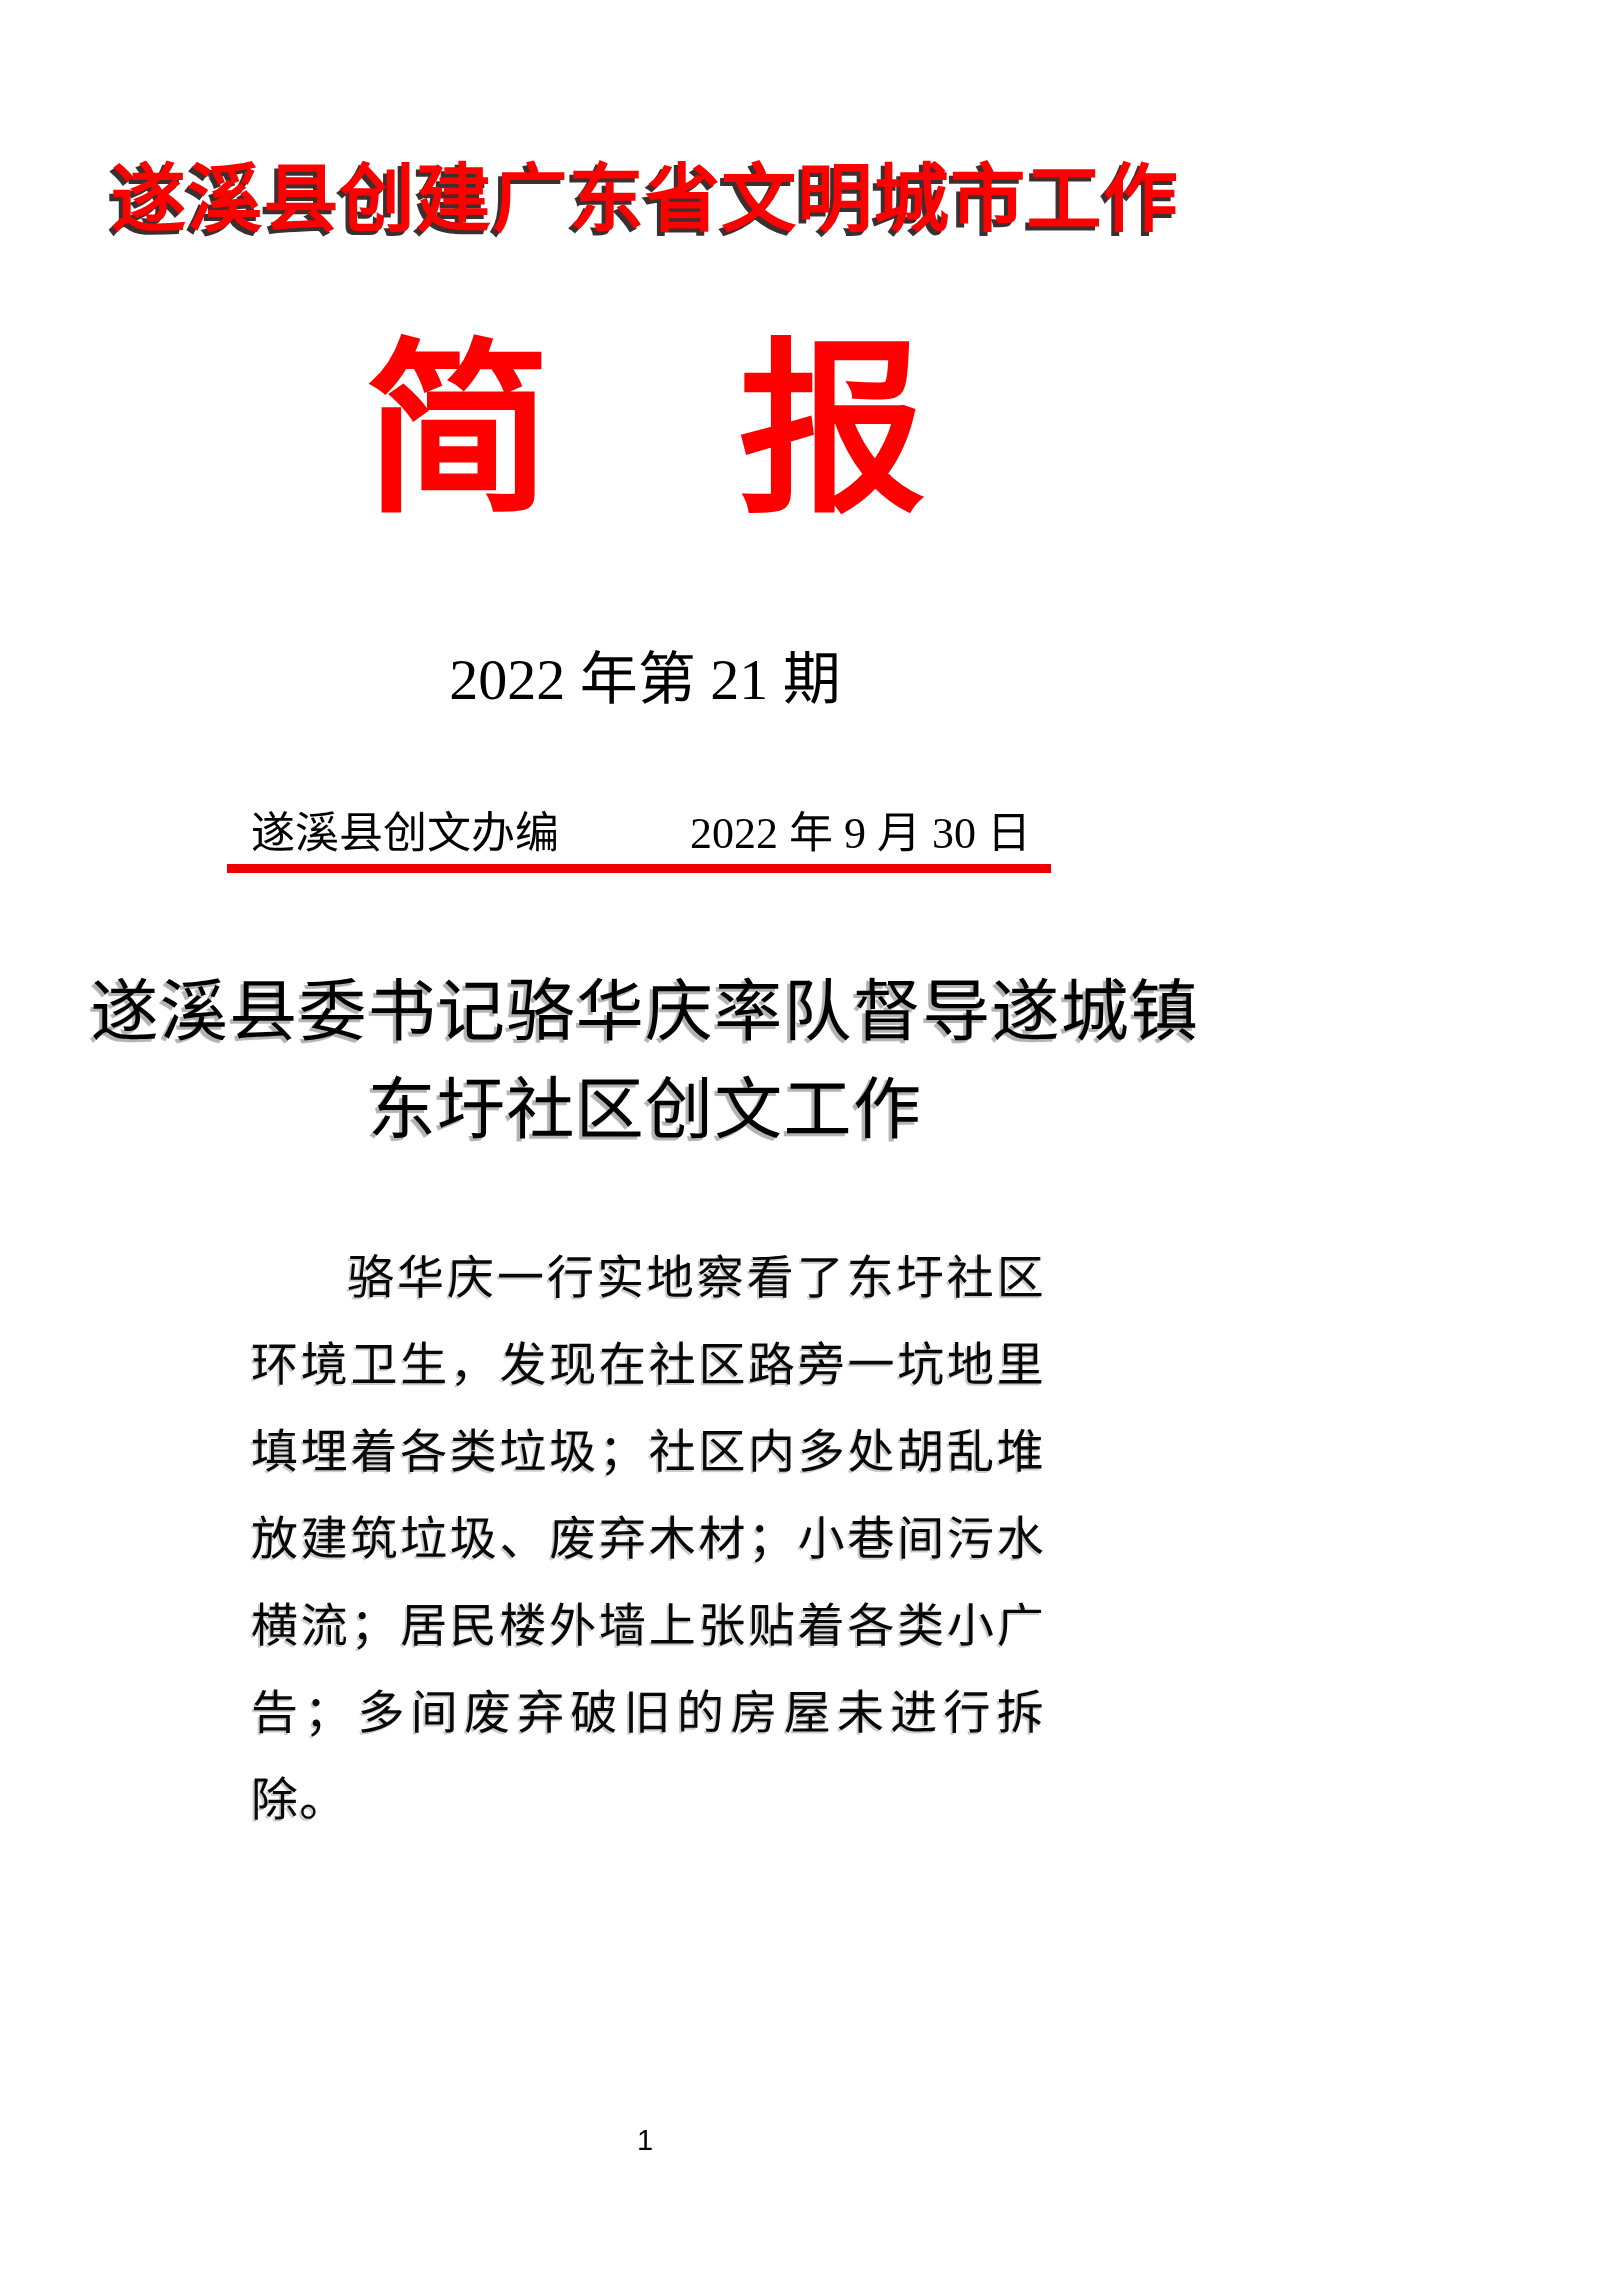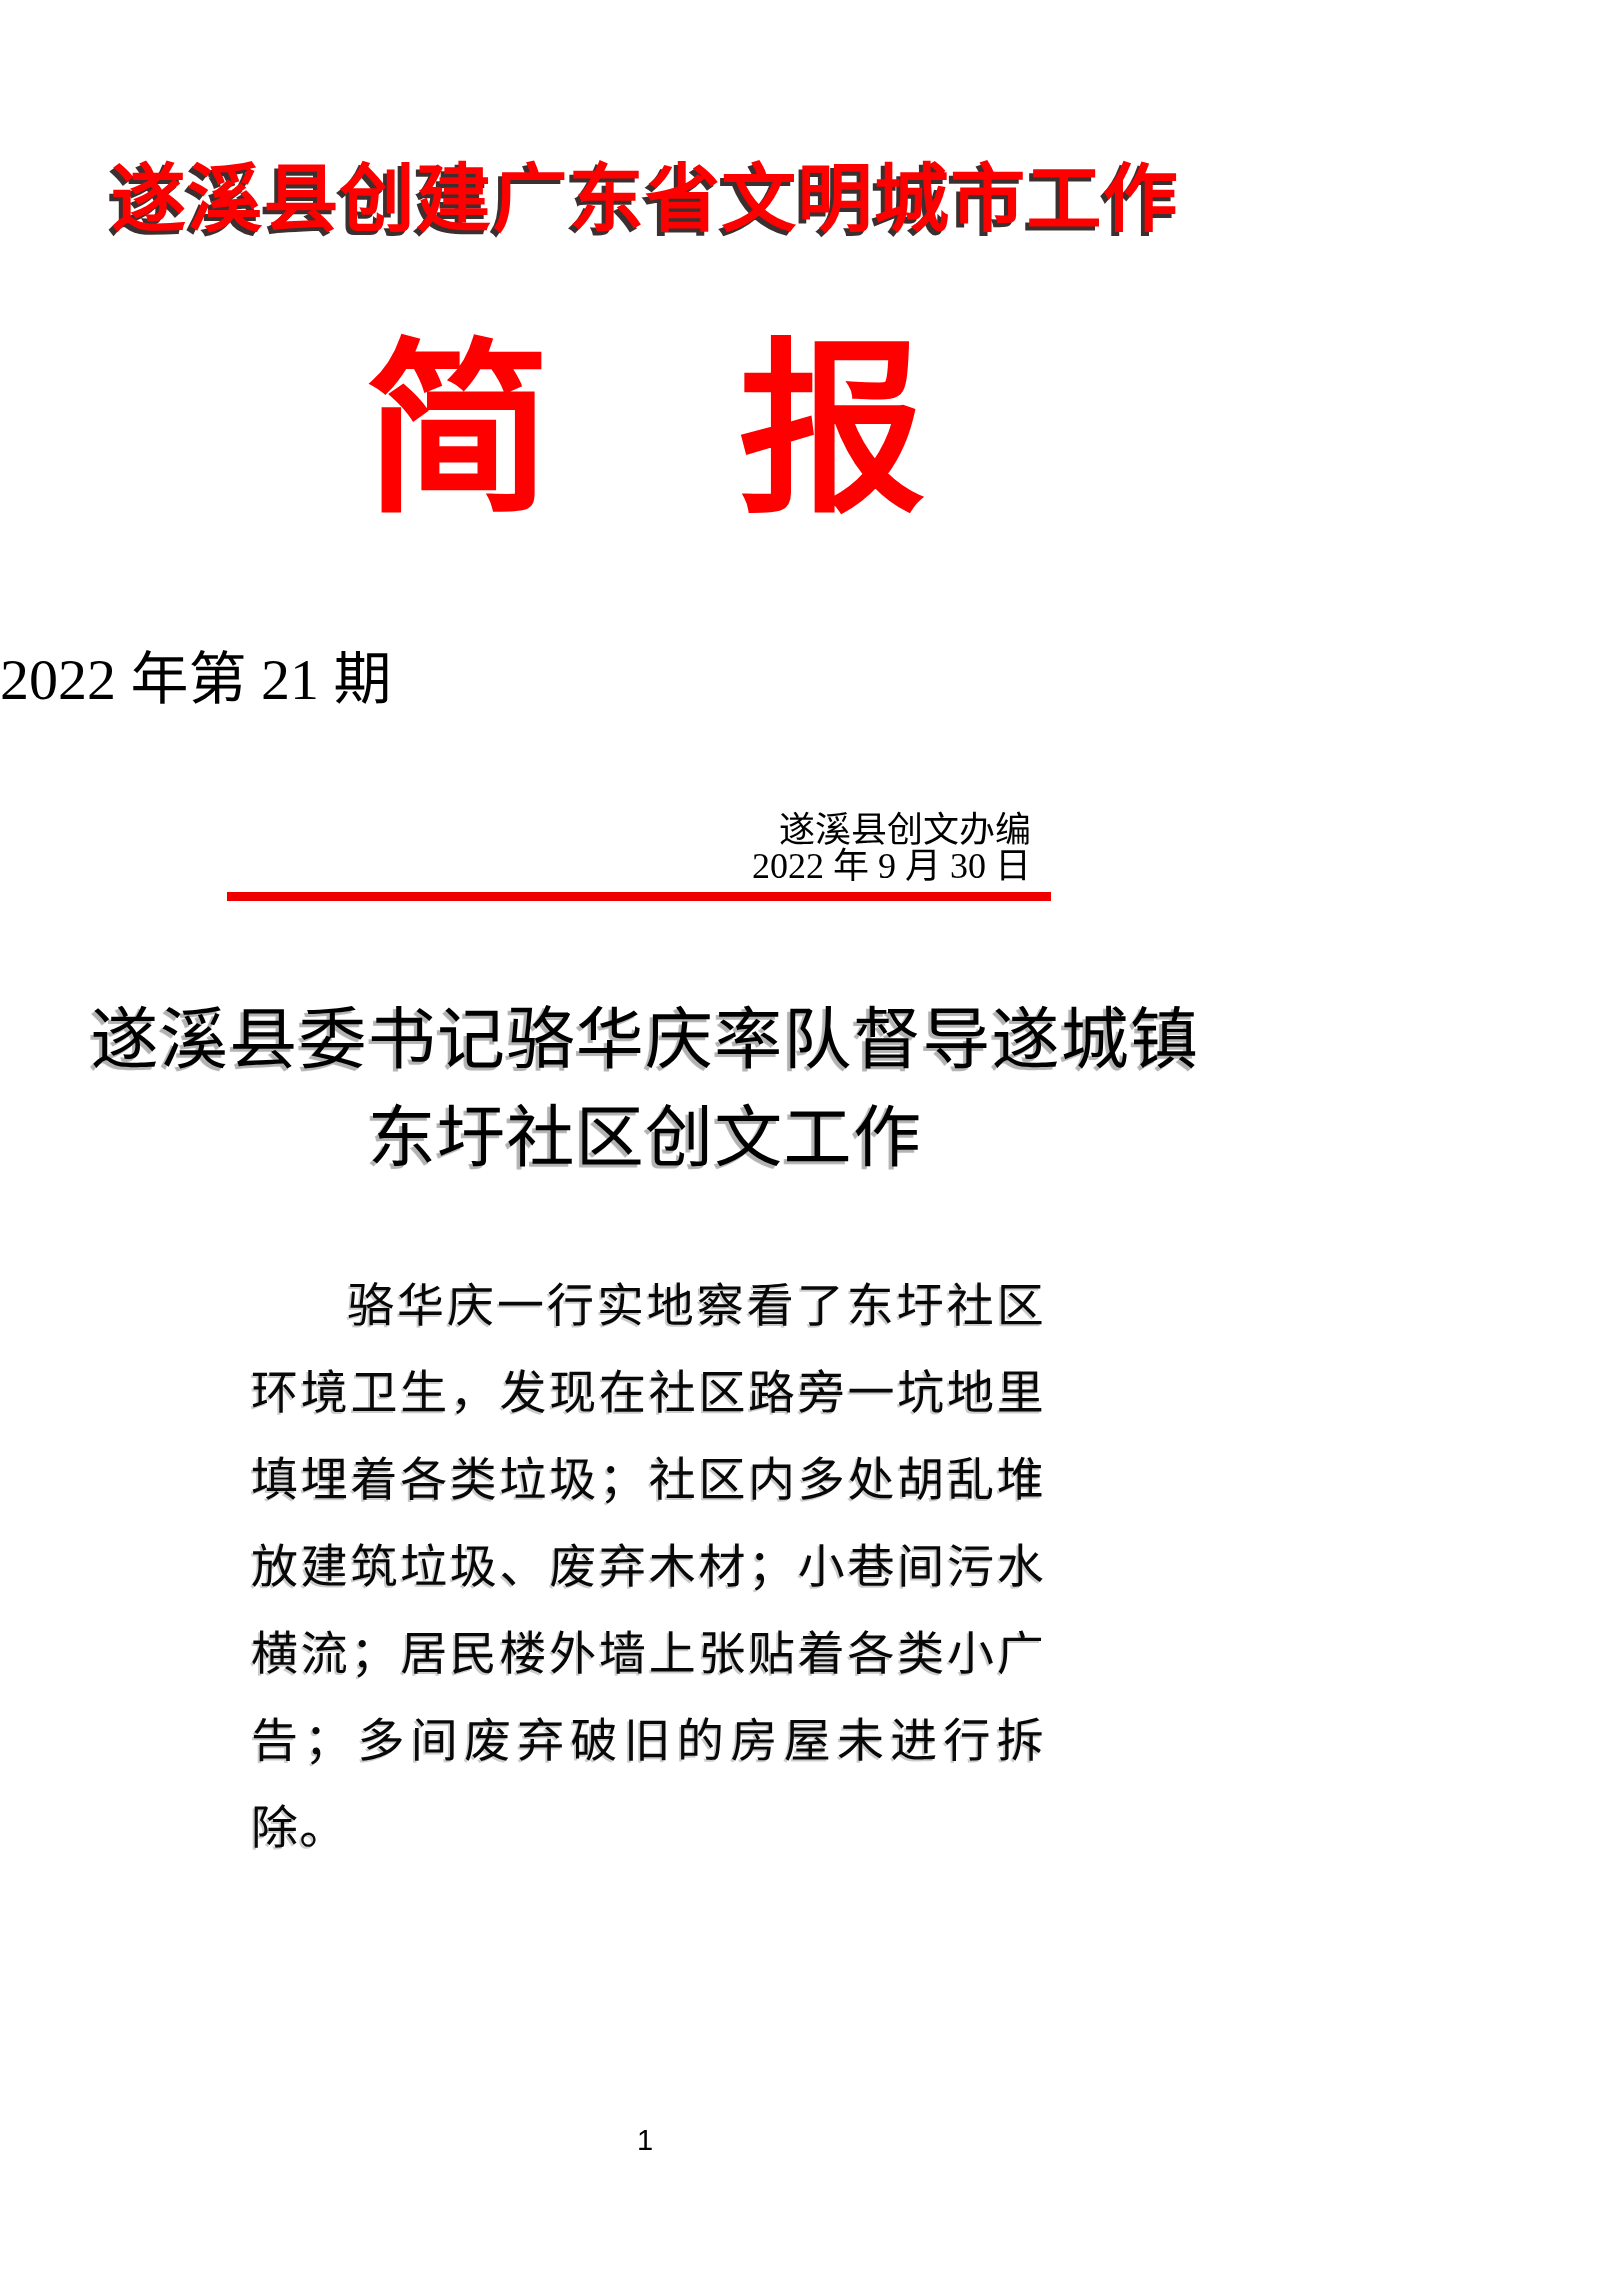--- a/index.html
+++ b/index.html
@@ -33,35 +33,34 @@
     text-align: center;
     font-family: "Liberation Serif", serif;
     font-weight: bold;
     font-size: 187px;
     line-height: 1;
     color: #ff0000;
     white-space: nowrap;
   }
   .issue-line {
     margin-top: 126px;
-    text-align: left;
+    text-align: center;
     font-size: 58px;
     line-height: 1;
     color: #000000;
   }
   .editor-row {
     margin-top: 103px;
     padding: 0 259px 0 251px;
     display: flex;
     justify-content: space-between;
     align-items: flex-end;
-    font-size: 36px;
+    font-size: 44px;
     line-height: 1;
     color: #000000;
-    flex-direction: column;
   }
   .red-rule {
     margin: 7.9px 239px 0 227px;
     height: 9.2px;
     background: #ee0000;
   }
   .article-title {
     margin: 90px auto 0 auto;
     width: 1178px;
     text-align: center;

